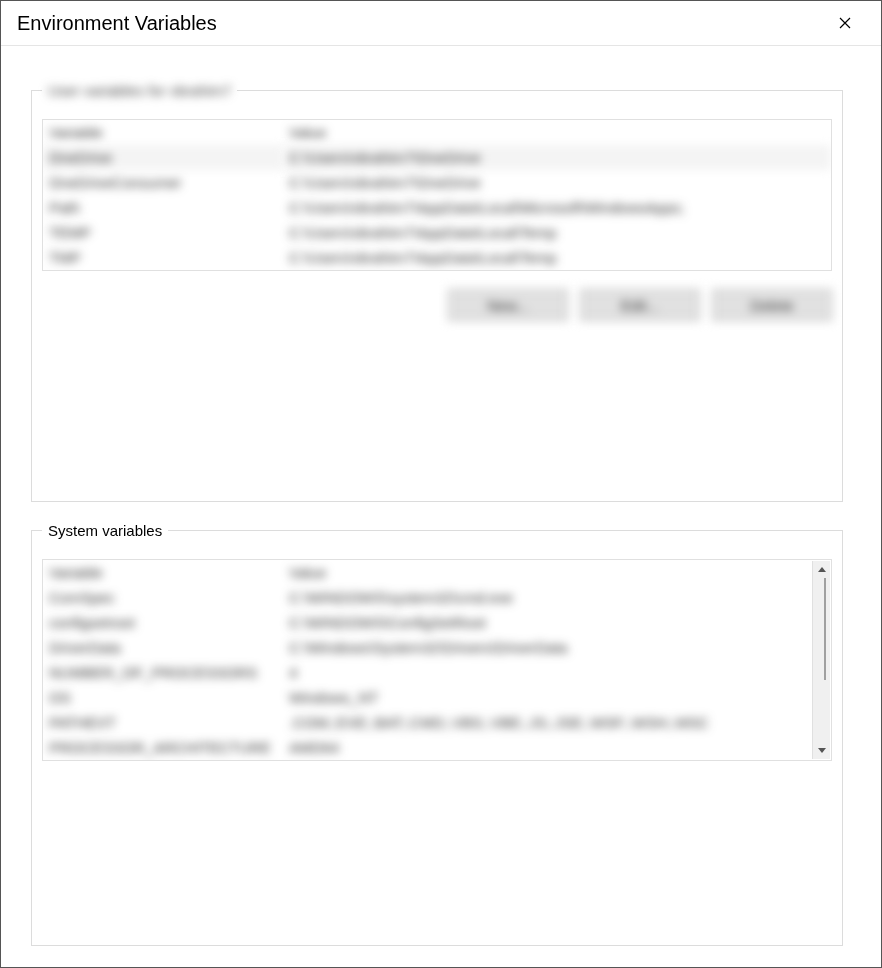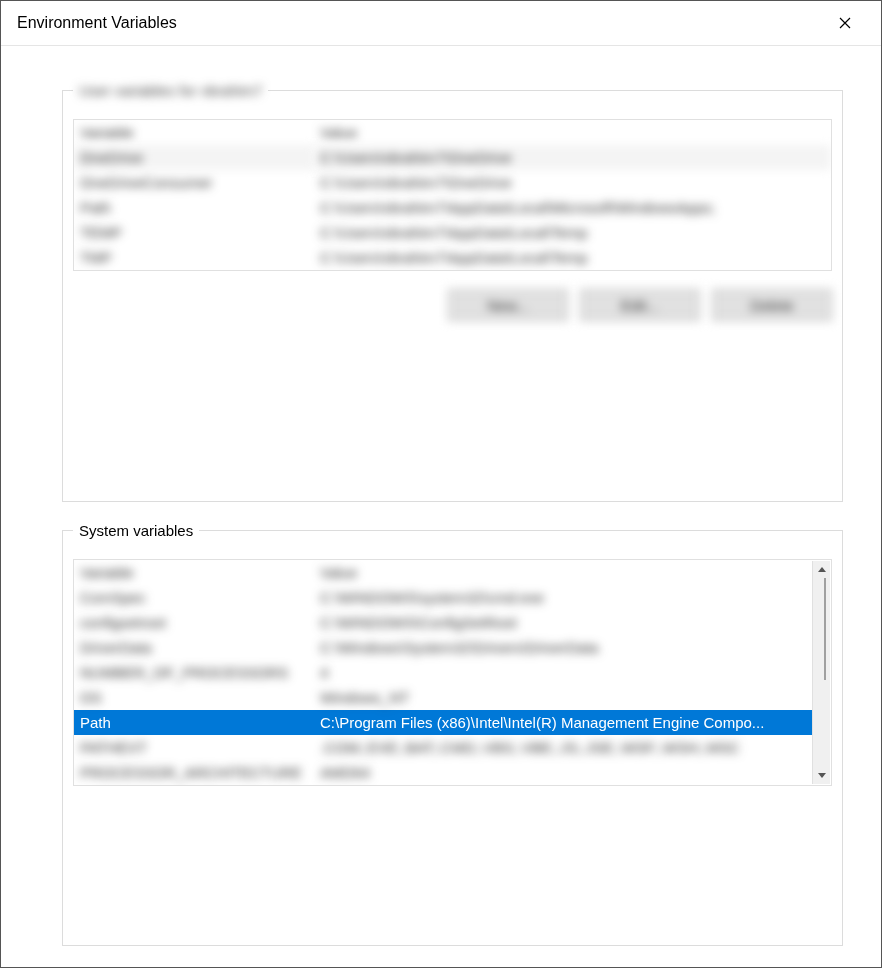--- a/index.html
+++ b/index.html
@@ -24,38 +24,37 @@
   }
   .titlebar {
     height: 44px;
     display: flex;
     align-items: center;
     padding: 0 14px 0 16px;
     border-bottom: 1px solid #e5e5e5;
   }
   .titlebar .title {
     flex: 1;
-    font-size: 16px;
+    font-size: 20px;
   }
   .close-btn {
     width: 44px;
     height: 44px;
     display: flex;
     align-items: center;
     justify-content: center;
     cursor: pointer;
     font-size: 18px;
     color: #000;
   }
   .body {
     flex: 1;
     padding: 16px 38px 16px 30px;
     display: flex;
     flex-direction: column;
-    margin-left: 31px;
   }
   fieldset.group {
     border: 1px solid #dcdcdc;
     margin: 20px 0 0 0;
     padding: 10px 10px 14px 10px;
   }
   fieldset.group legend {
     padding: 0 6px;
     font-size: 15px;
   }
@@ -245,24 +244,20 @@
                 <td class="blur">DriverData</td>
                 <td class="blur">C:\Windows\System32\Drivers\DriverData</td>
               </tr>
               <tr>
                 <td class="blur">NUMBER_OF_PROCESSORS</td>
                 <td class="blur">4</td>
               </tr>
               <tr>
                 <td class="blur">OS</td>
                 <td class="blur">Windows_NT</td>
-              </tr>
-              <tr class="selected">
-                <td>Path</td>
-                <td>C:\Program Files (x86)\Intel\Intel(R) Management Engine Compo...</td>
               </tr>
               <tr>
                 <td class="blur">PATHEXT</td>
                 <td class="blur">.COM;.EXE;.BAT;.CMD;.VBS;.VBE;.JS;.JSE;.WSF;.WSH;.MSC</td>
               </tr>
               <tr>
                 <td class="blur">PROCESSOR_ARCHITECTURE</td>
                 <td class="blur">AMD64</td>
               </tr>
             </tbody>

